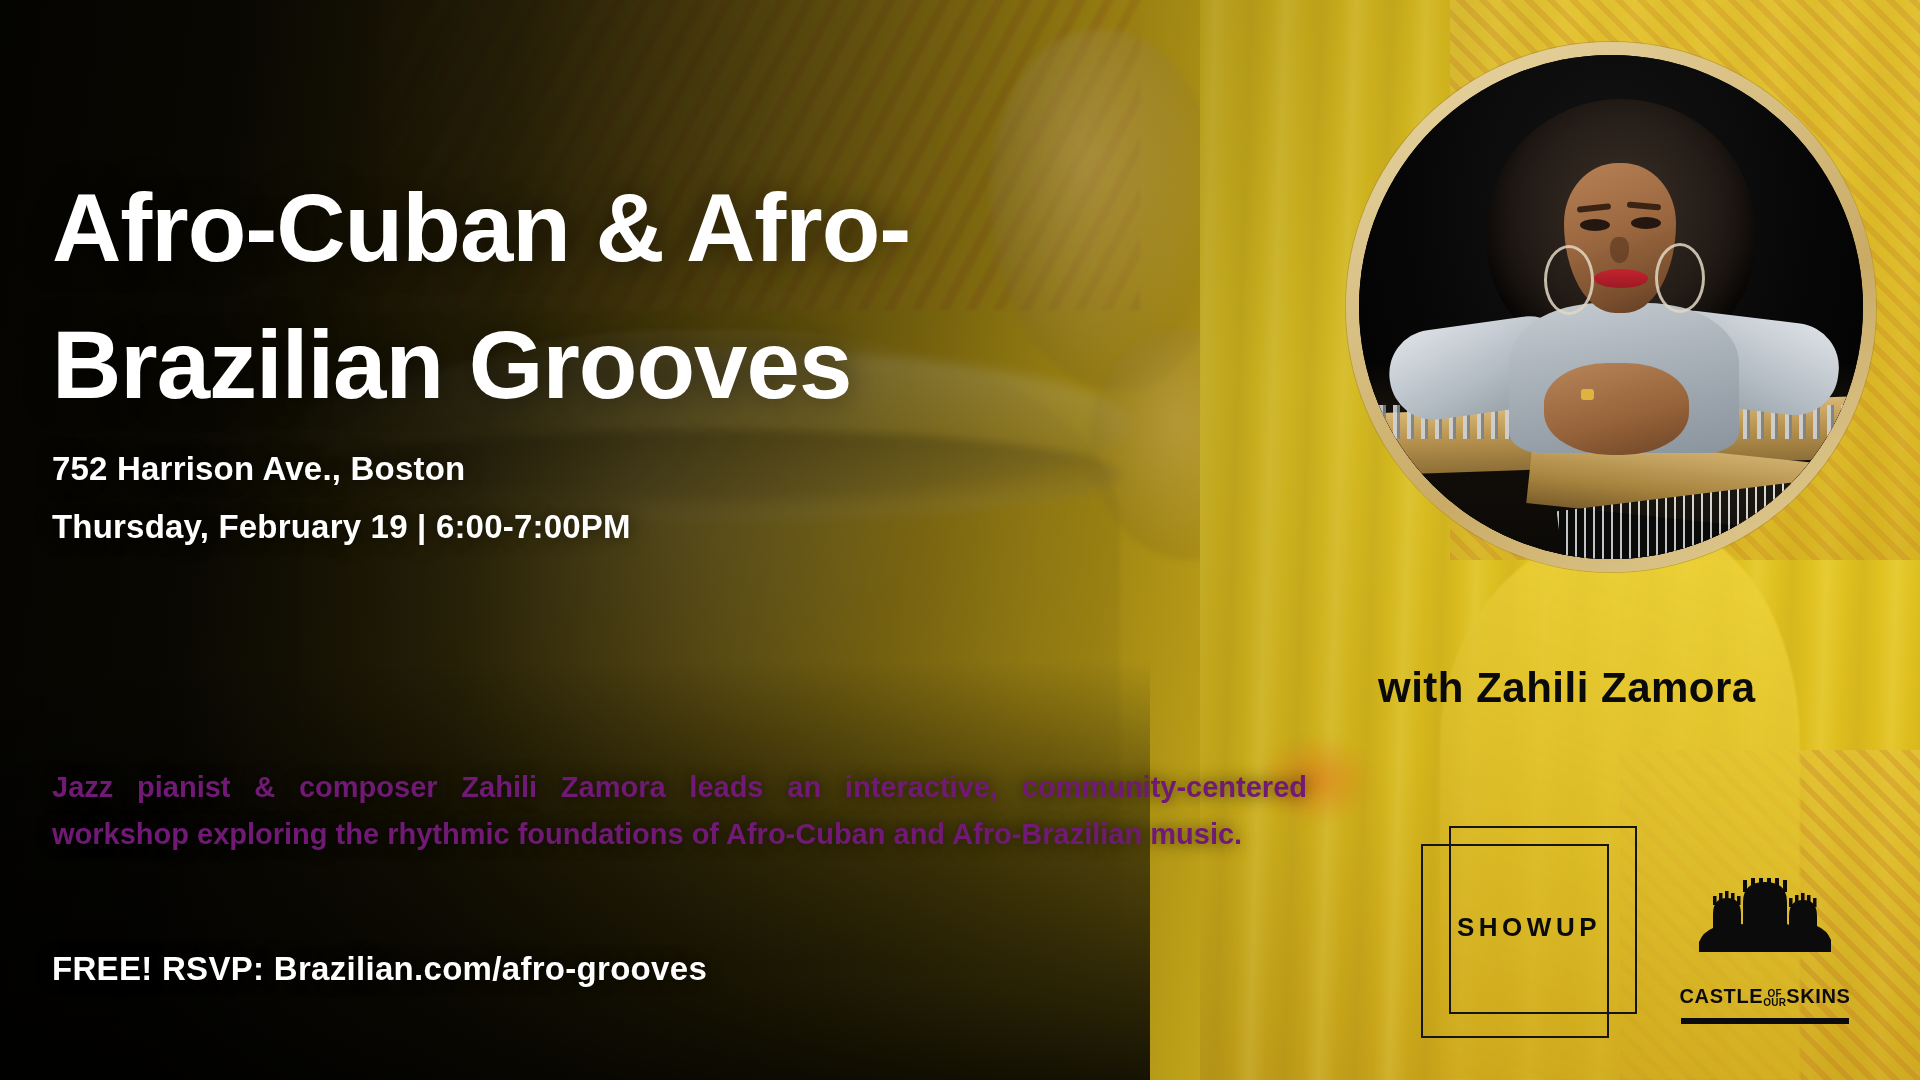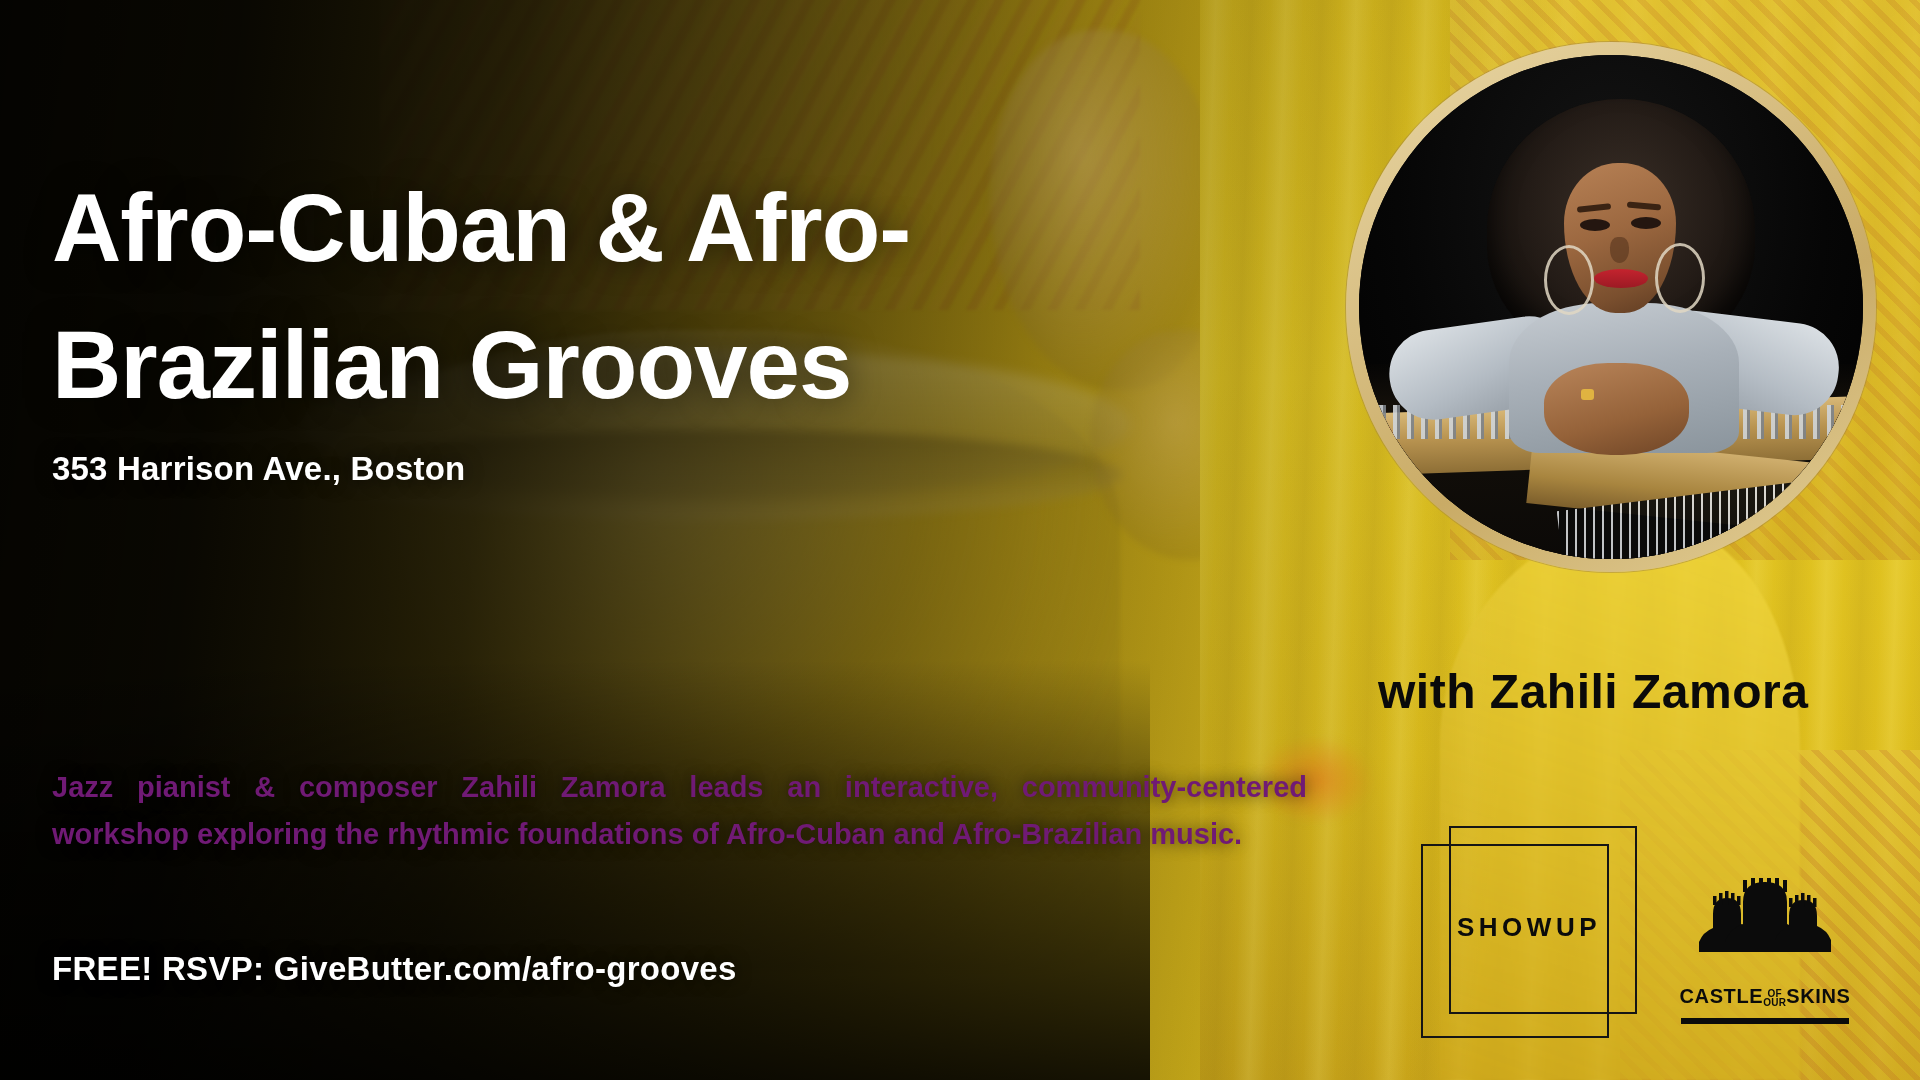--- a/index.html
+++ b/index.html
@@ -270,21 +270,21 @@
   .ph-felt {
     position: absolute; left: 0; bottom: 126px; width: 260px; height: 10px;
     background: #8a1b20; opacity:.8; transform: rotate(-2deg);
   }
 
   
   .credit {
     position: absolute;
     left: 1378px; top: 664px;
     color: #0a0a0a;
-    font-size: 48px;
+    font-size: 42px;
     font-weight: 700;
     letter-spacing: .5px;
     white-space: nowrap;
   }
 
   
   .showup-logo {
     position: absolute;
     left: 1421px; top: 826px;
     width: 232px; height: 212px;
@@ -346,26 +346,27 @@
   <div class="scrim-bottom"></div>
 
   <div class="content">
 
     <h1 class="title">
       <span class="title-line">Afro-Cuban &amp; Afro-</span>
       <span class="title-line">Brazilian Grooves</span>
     </h1>
 
     <div class="meta">
-      <span class="meta-line">353 Harrison Ave., Boston</span>
+      <span class="meta-line">752 Harrison Ave., Boston</span>
+      <span class="meta-line">Thursday, February 19 | 6:00-7:00PM</span>
     </div>
 
     <p class="body-copy">Jazz pianist &amp; composer Zahili Zamora leads an interactive, community-centered workshop exploring the rhythmic foundations of Afro-Cuban and Afro-Brazilian music.</p>
 
-    <div class="rsvp">FREE! RSVP: GiveButter.com/afro-grooves</div>
+    <div class="rsvp">FREE! RSVP: Brazilian.com/afro-grooves</div>
 
     <div class="portrait-ring">
       <div class="portrait">
         <div class="ph-bg"></div>
         <div class="ph-piano"></div>
         <div class="ph-felt"></div>
         <div class="ph-plate"></div>
         <div class="ph-pins"></div>
         <div class="ph-plate2"></div>
         <div class="ph-strings"></div>

